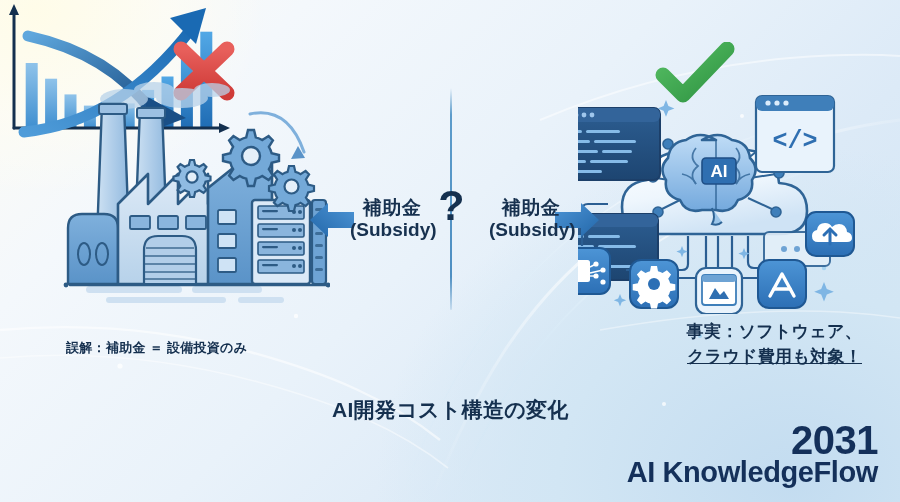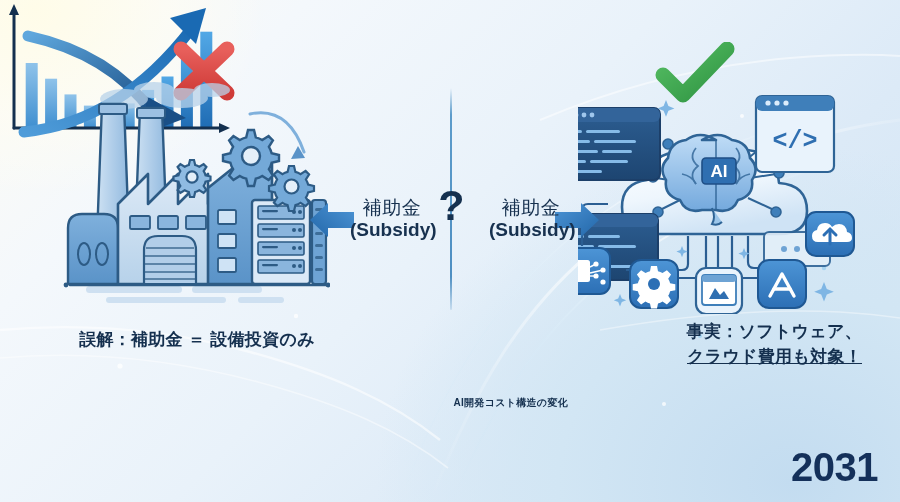--- a/index.html
+++ b/index.html
@@ -45,48 +45,48 @@
   .factory { left: 62px; top: 78px; width: 268px; height: 232px; }
   .cloudai { left: 578px; top: 86px; width: 278px; height: 228px; }
   .chart   { left: 332px; top: 248px; width: 234px; height: 146px; }
 
   
   .arrow-left  { position: absolute; left: 308px; top: 196px; width: 48px; height: 48px; }
   .arrow-right { position: absolute; left: 553px; top: 196px; width: 48px; height: 48px; }
 
   .sub-label { position: absolute; text-align: center; color: #17314f; }
   .sub-label .jp {
-    font-size: 19px; font-weight: 400; line-height: 1.05;
+    font-size: 19px; font-weight: 700; line-height: 1.05;
     letter-spacing: 0.5px; white-space: nowrap;
   }
   .sub-label .en {
     font-size: 19px; font-weight: 700; line-height: 1.1; margin-top: 2px;
     white-space: nowrap;
   }
   .label-left  { left: 350px; top: 198px; width: 84px; }
   .label-right { left: 489px; top: 198px; width: 84px; }
 
   
   .cap {
     position: absolute; color: #15304f;
     font-weight: 700; letter-spacing: 0.3px;
   }
   .cap-left {
-    left: 66px; top: 329px; width: 262px;
-    text-align: center; font-size: 17px; line-height: 1.3;
+    left: 66px; top: 340px; width: 262px;
+    font-size: 13px; line-height: 1.3;
     white-space: nowrap;
   }
   .cap-right {
     left: 612px; top: 320px; width: 250px;
     text-align: right; font-size: 17px; line-height: 1.45;
   }
   .cap-right .l2 { display: block; text-decoration: underline; }
   .cap-chart {
     left: 332px; top: 397px; width: 236px;
-    text-align: right; font-size: 10px; line-height: 1.2;
+    text-align: left; font-size: 21px; line-height: 1.2;
     white-space: nowrap;
   }
 
   
   .brand {
     position: absolute; right: 22px; bottom: 14px;
     text-align: right; color: #14305a;
     font-weight: 700; line-height: 1.02;
   }
   .brand .year { font-size: 40px; letter-spacing: -0.5px; }
@@ -583,15 +583,16 @@
 
   <div class="cap cap-right">
     <span class="l1">事実：ソフトウェア、</span>
     <span class="l2">クラウド費用も対象！</span>
   </div>
 
   <div class="cap cap-chart">AI開発コスト構造の変化</div>
 
   <div class="brand">
     <div class="year">2031</div>
+    <div class="name">AI KnowledgeFlow</div>
   </div>
 
 </div>
 
 </body></html>

